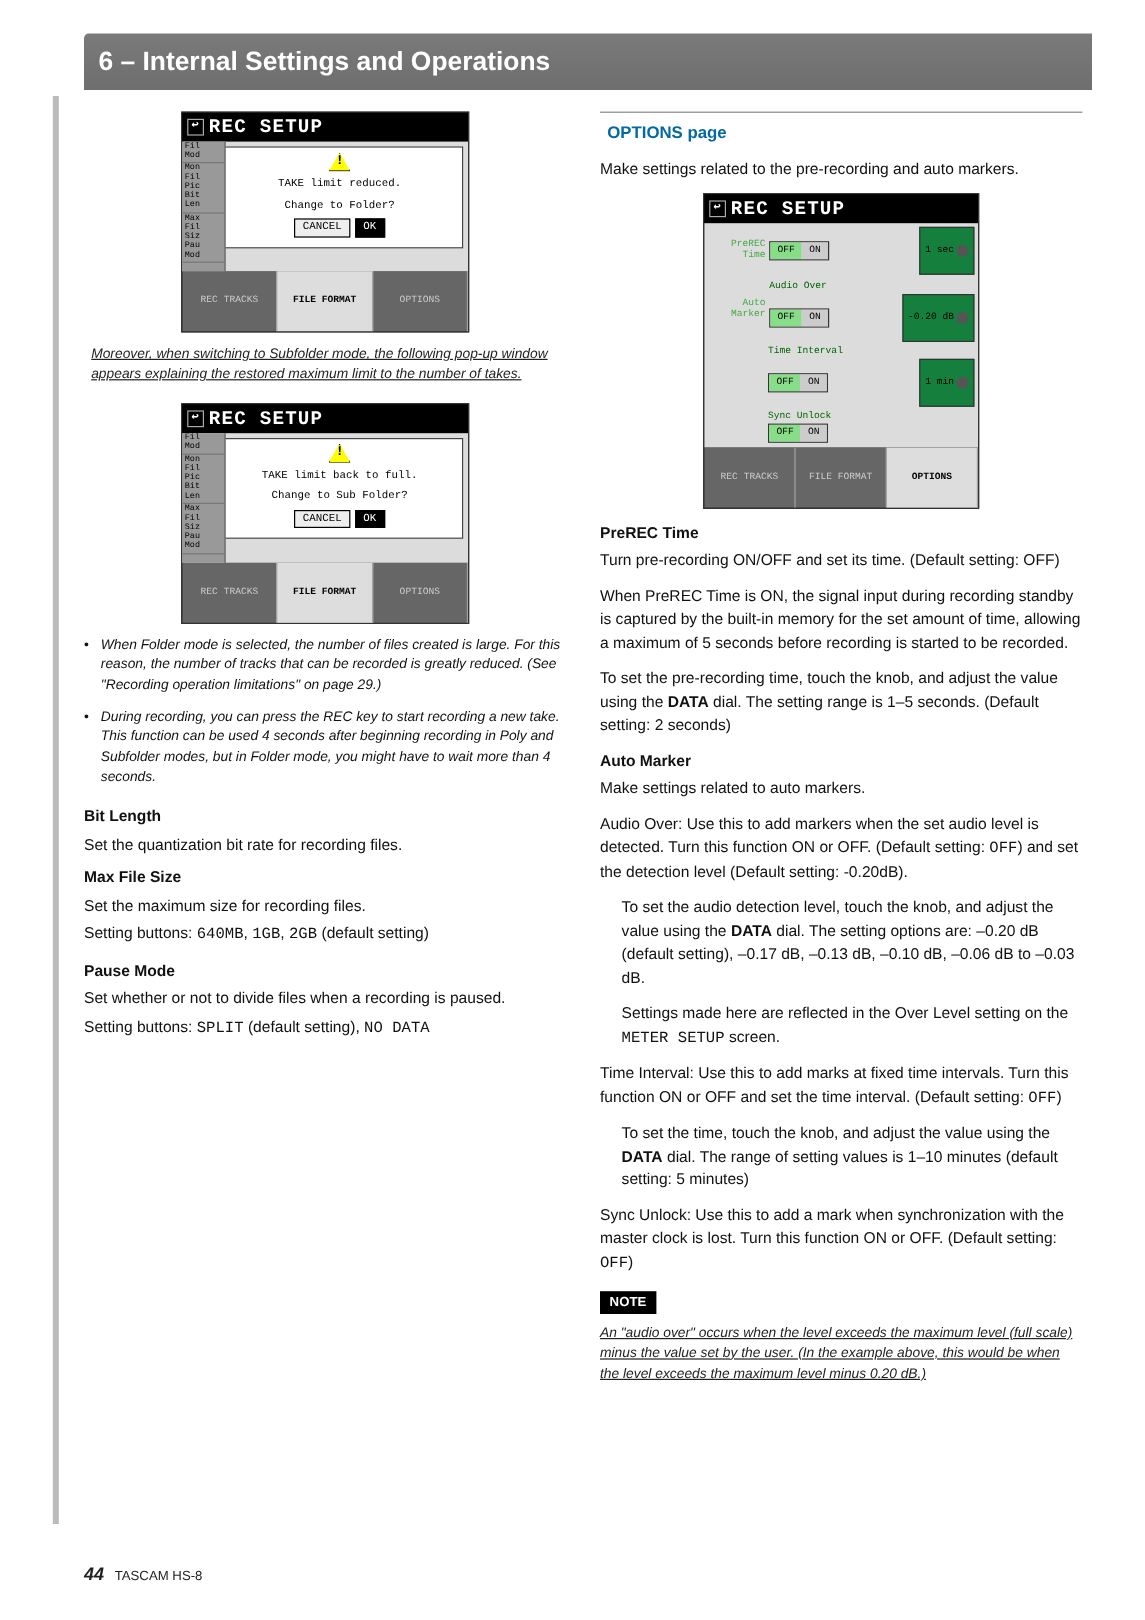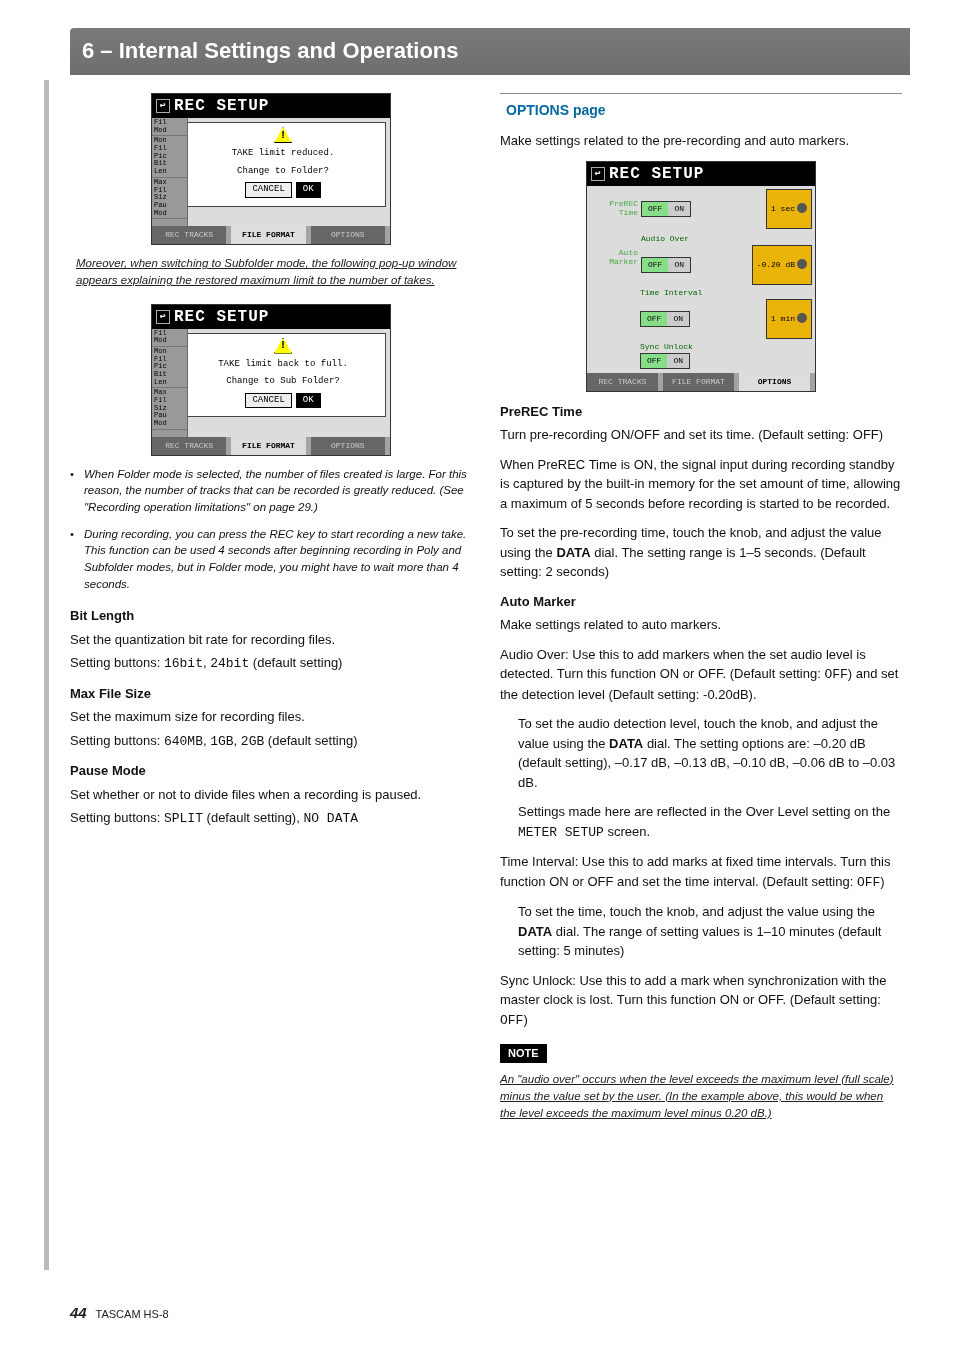--- a/index.html
+++ b/index.html
@@ -74,30 +74,30 @@
   }
   .shot .warn {
     width:18px;height:16px;border:1px solid #000;background:#ff0;
     display:flex;align-items:center;justify-content:center;font-weight:bold;font-size:11px;clip-path:polygon(50% 0,100% 100%,0 100%);
   }
   .shot .popup .msg{font-size:9px;}
   .shot .btn-row{display:flex;gap:4px;}
   .shot .btn{border:1px solid #000;padding:0 6px;font-size:9px;background:#eee;text-align:center;}
   .shot .btn.ok{background:#000;color:#fff;}
   .shot .tabs{display:flex;background:#666;}
-  .shot .tabs .tab{flex:1;text-align:center;font-size:8px;padding:3px 0;color:#ccc;border-right:5px solid #a3a3a3;}
+  .shot .tabs .tab{flex:1;text-align:center;font-size:8px;padding:19px 0;color:#ccc;border-right:1px solid #a3a3a3;}
   .shot .tabs .tab.active{background:#ddd;color:#000;font-weight:bold;}
   
   .opt-body{background:#dcdcdc;color:#000;padding:3px 3px 2px 3px;font-size:8.5px;}
   .opt-row{display:flex;align-items:center;gap:3px;margin-bottom:2px;}
   .opt-row .lbl{width:48px;font-size:8px;line-height:1.05;text-align:right;color:#4a4;}
   .opt-row .seg{display:flex;border:1px solid #333;}
   .opt-row .seg .cell{padding:1px 6px;background:#ccc;font-size:8px;}
   .opt-row .seg .cell.on{background:#8d8;}
-  .opt-row .val{margin-left:auto;border:1px solid #333;padding:13px 4px;font-size:8px;background:#eab308;display:flex;align-items:flex-start;gap:2px;}
+  .opt-row .val{margin-left:auto;border:1px solid #333;padding:13px 4px;font-size:8px;background:#15803d;display:flex;align-items:center;gap:2px;}
   .opt-row .knob{width:10px;height:10px;border-radius:50%;background:#555;display:inline-block;}
   .opt-sub{font-size:8px;padding-left:50px;color:#060;margin-top:2px;}
 
   .caption {
     font-style: italic;
     font-size: 11.5px;
     color: #222;
     margin: 4px 6px 14px 6px;
     text-decoration: underline;
   }
@@ -229,23 +229,20 @@
       </div>
     </div>
 
     <ul class="notes">
       <li>When Folder mode is selected, the number of files created is large. For this reason, the number of tracks that can be recorded is greatly reduced. (See "Recording operation limitations" on page 29.)</li>
       <li>During recording, you can press the REC key to start recording a new take. This function can be used 4 seconds after beginning recording in Poly and Subfolder modes, but in Folder mode, you might have to wait more than 4 seconds.</li>
     </ul>
 
     <h3 class="sub">Bit Length</h3>
     <p class="body-text tight">Set the quantization bit rate for recording files.</p>
-    <p class="body-text">
-      <span>Setting buttons: </span><span class="mono">16bit</span><span>, </span><span class="mono">24bit</span><span> (default setting)</span>
-    </p>
 
     <h3 class="sub">Max File Size</h3>
     <p class="body-text tight">Set the maximum size for recording files.</p>
     <p class="body-text">
       <span>Setting buttons: </span><span class="mono">640MB</span><span>, </span><span class="mono">1GB</span><span>, </span><span class="mono">2GB</span><span> (default setting)</span>
     </p>
 
     <h3 class="sub">Pause Mode</h3>
     <p class="body-text tight">Set whether or not to divide files when a recording is paused.</p>
     <p class="body-text">

